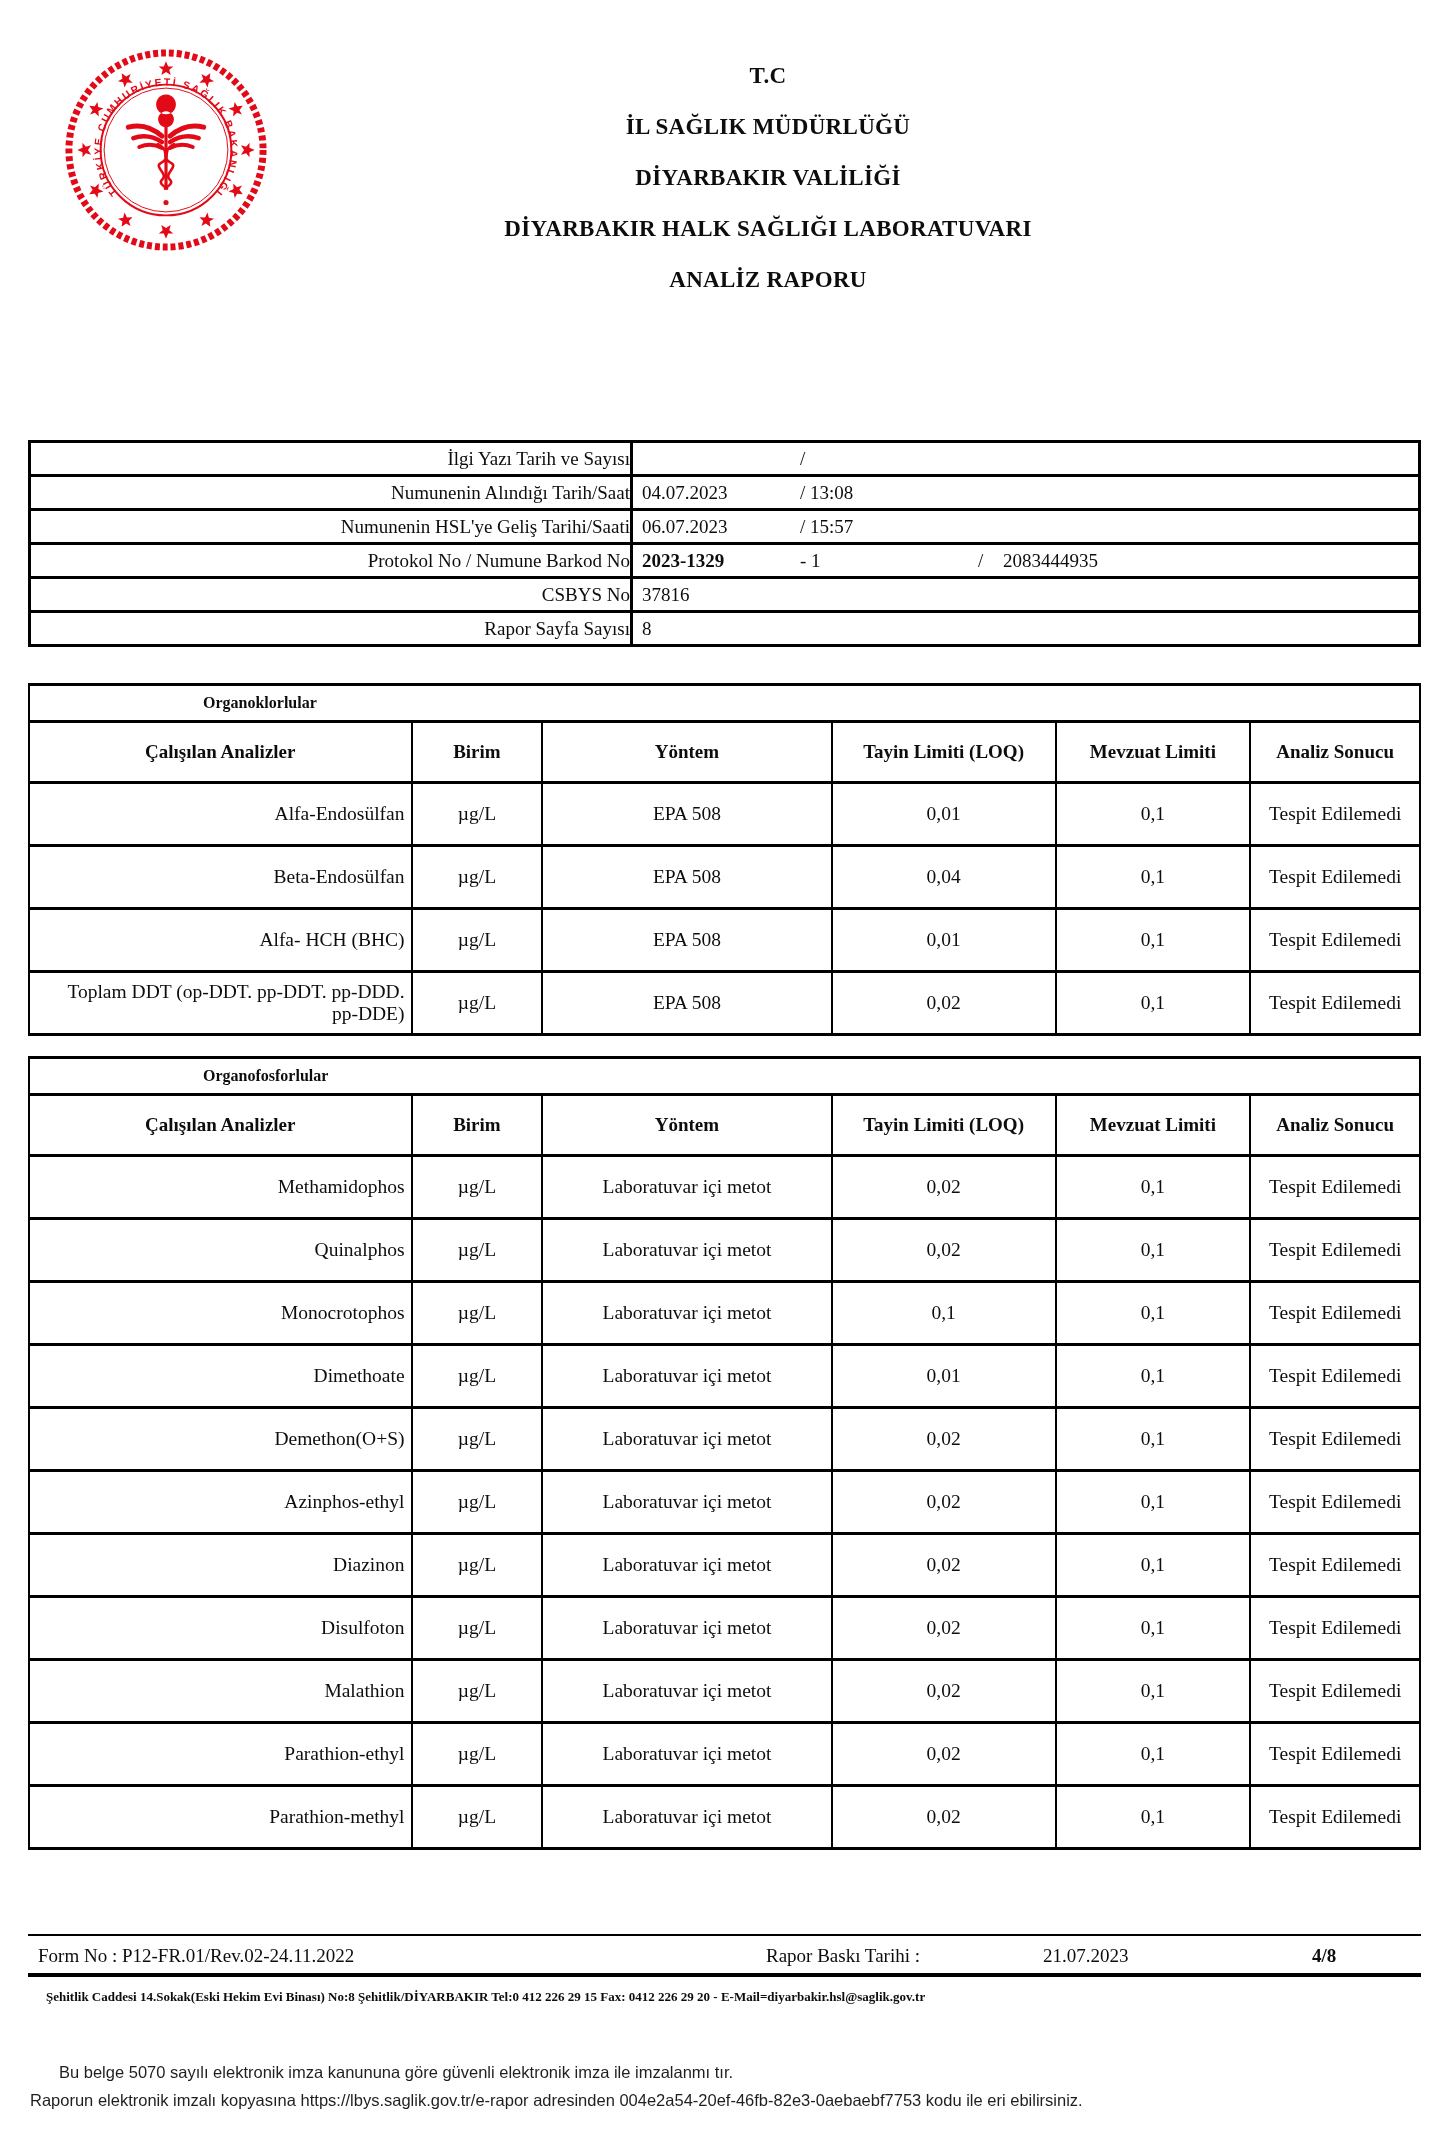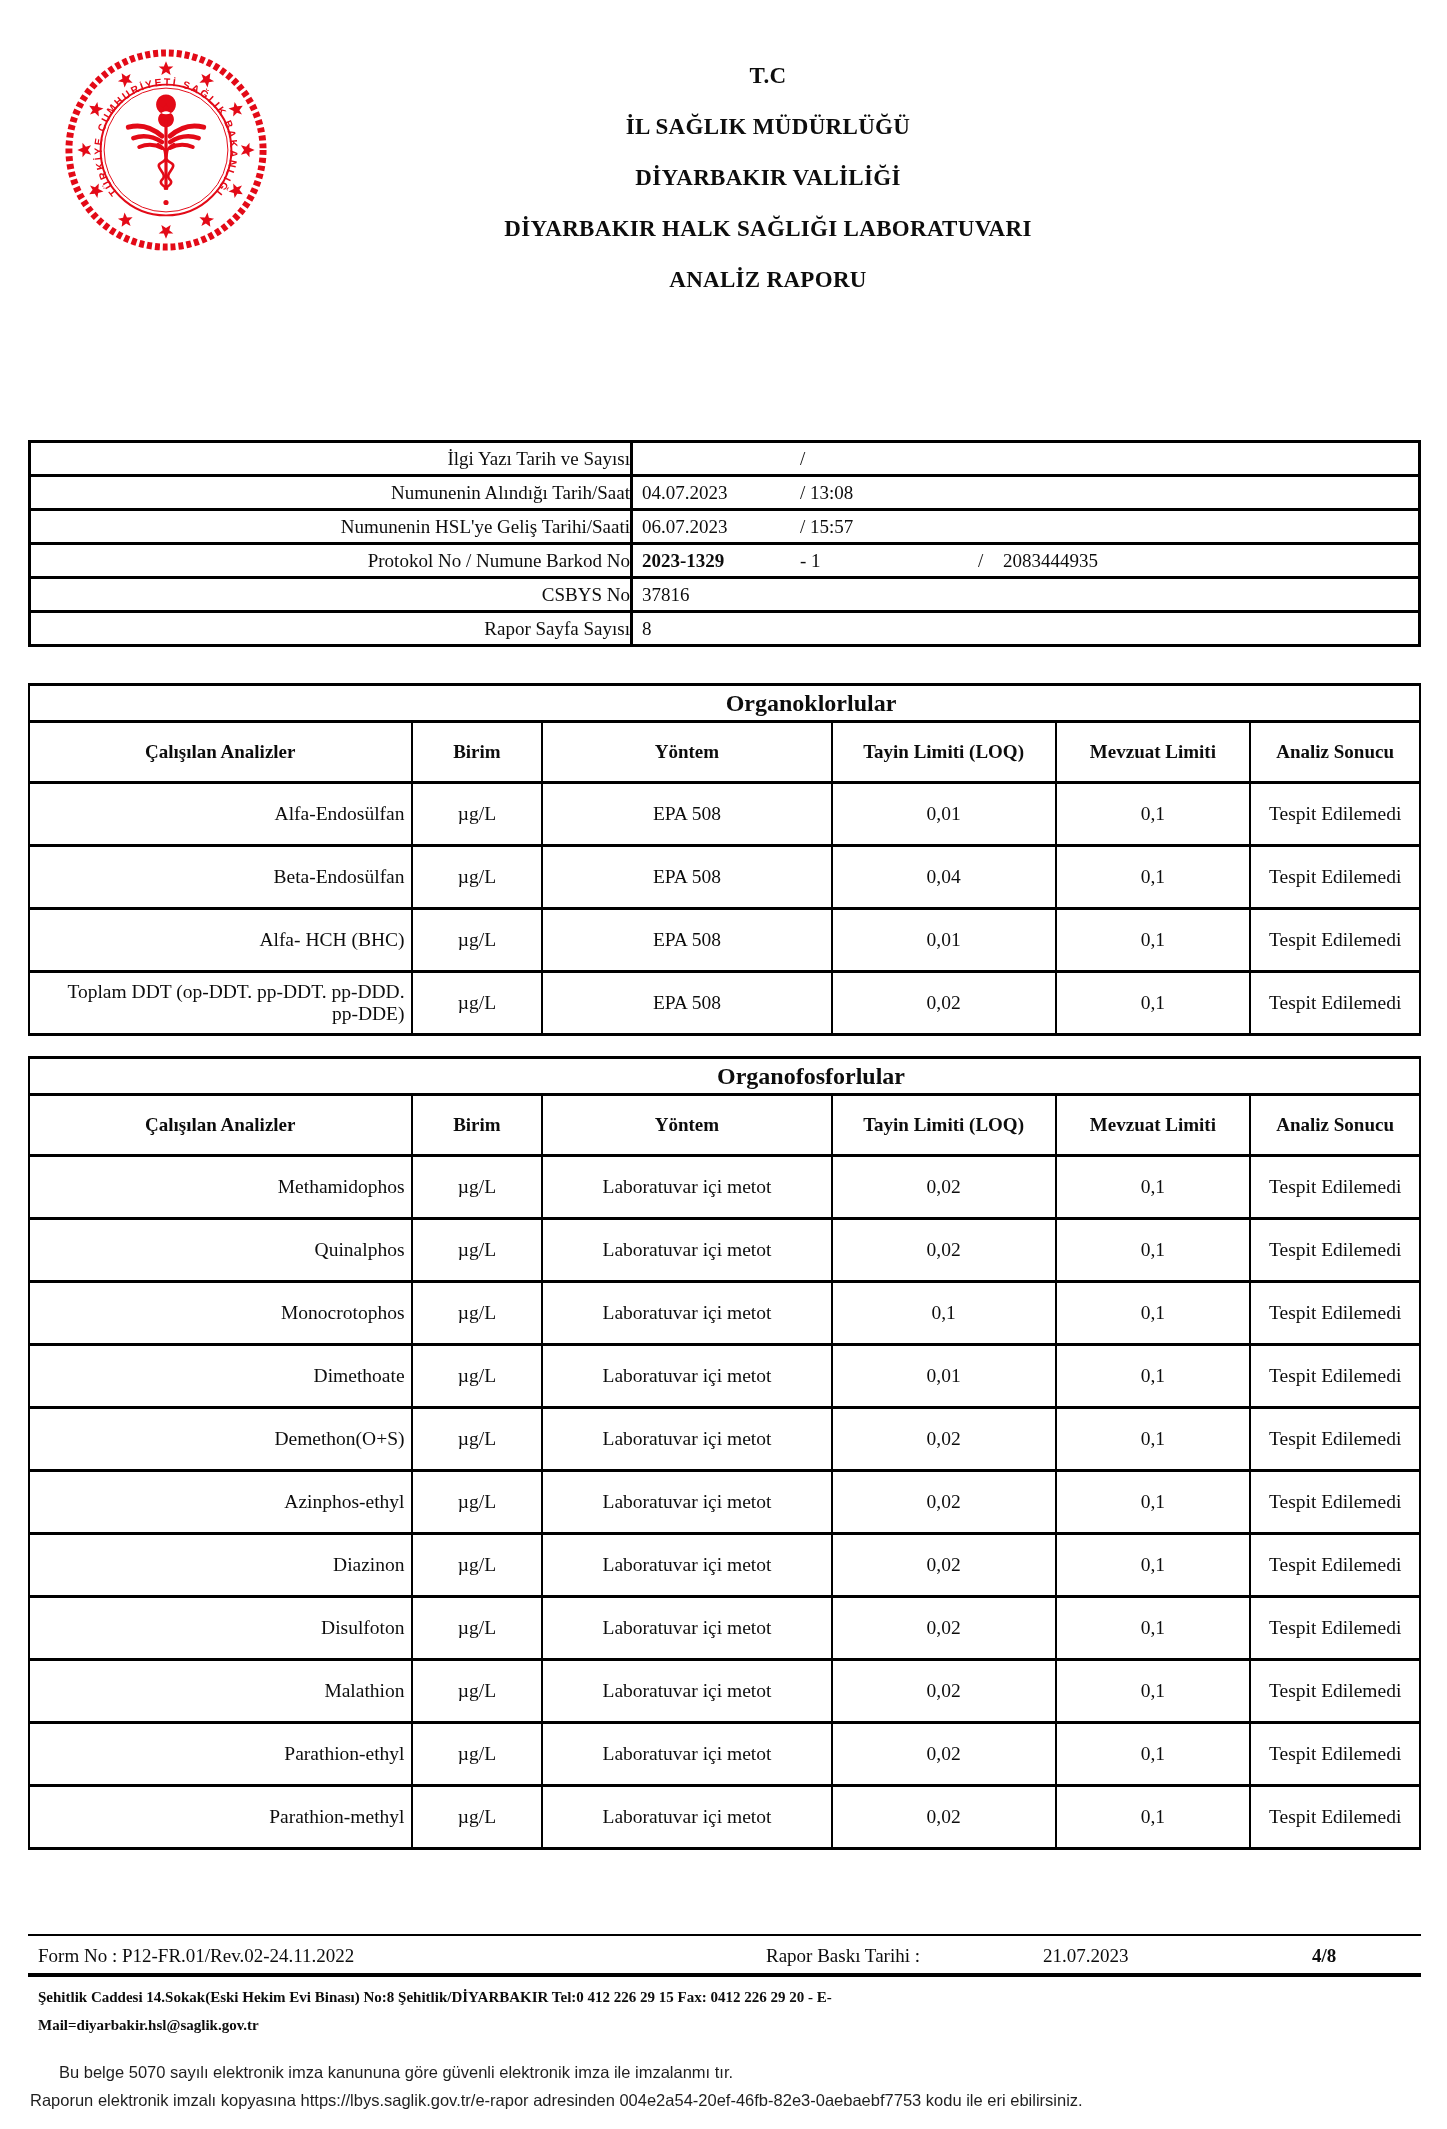--- a/index.html
+++ b/index.html
@@ -45,39 +45,39 @@
     table-layout:fixed;font-size:19.5px;
   }
   .analysis.t0{top:683px;}
   .analysis.t1{top:1056px;}
   .analysis th,.analysis td{
     border-left:2px solid #000;border-right:2px solid #000;
     border-top:3px solid #000;border-bottom:3px solid #000;
     padding:0;vertical-align:middle;
   }
   .analysis .title-cell{
-    height:34px;text-align:center;padding-left:173px;
-    font-weight:bold;font-size:24px;margin-top:32px;
+    height:34px;text-align:left;padding-left:173px;
+    font-weight:bold;font-size:16px;margin-top:32px;
   }
   .analysis th{height:58px;text-align:center;font-weight:bold;font-size:19px;line-height:22px;}
   .analysis td{height:60px;text-align:center;line-height:22px;}
   .analysis td.c0{text-align:right;padding-left:8px;padding-right:6px;margin-top:30px;}
   .analysis td.c5{padding:0 9px;}
 
   
   .rule{position:absolute;left:28px;width:1393px;background:#000;}
   .rule-thin{top:1934px;height:2px;}
   .rule-thick{top:1973px;height:4px;}
   .formno{position:absolute;left:38px;top:1945px;font-size:19px;}
   .print-label{position:absolute;left:766px;top:1945px;font-size:19px;}
   .print-date{position:absolute;left:1043px;top:1945px;font-size:19px;}
   .page-count{position:absolute;left:1312px;top:1945px;font-size:19px;font-weight:bold;}
   .address{
-    position:absolute;left:38px;top:1983px;width:935px;
-    font-weight:bold;font-size:15px;line-height:28px;
+    position:absolute;left:46px;top:1983px;width:935px;
+    font-weight:bold;font-size:13px;line-height:28px;
   }
   .legal{
     position:absolute;left:30px;
     font-family:"Liberation Sans", sans-serif;
     font-size:16.5px;color:#1f1f1f;
   }
   .legal1{top:2063px;margin-left:29px;}
   .legal2{top:2091px;}
 </style>
 </head>

